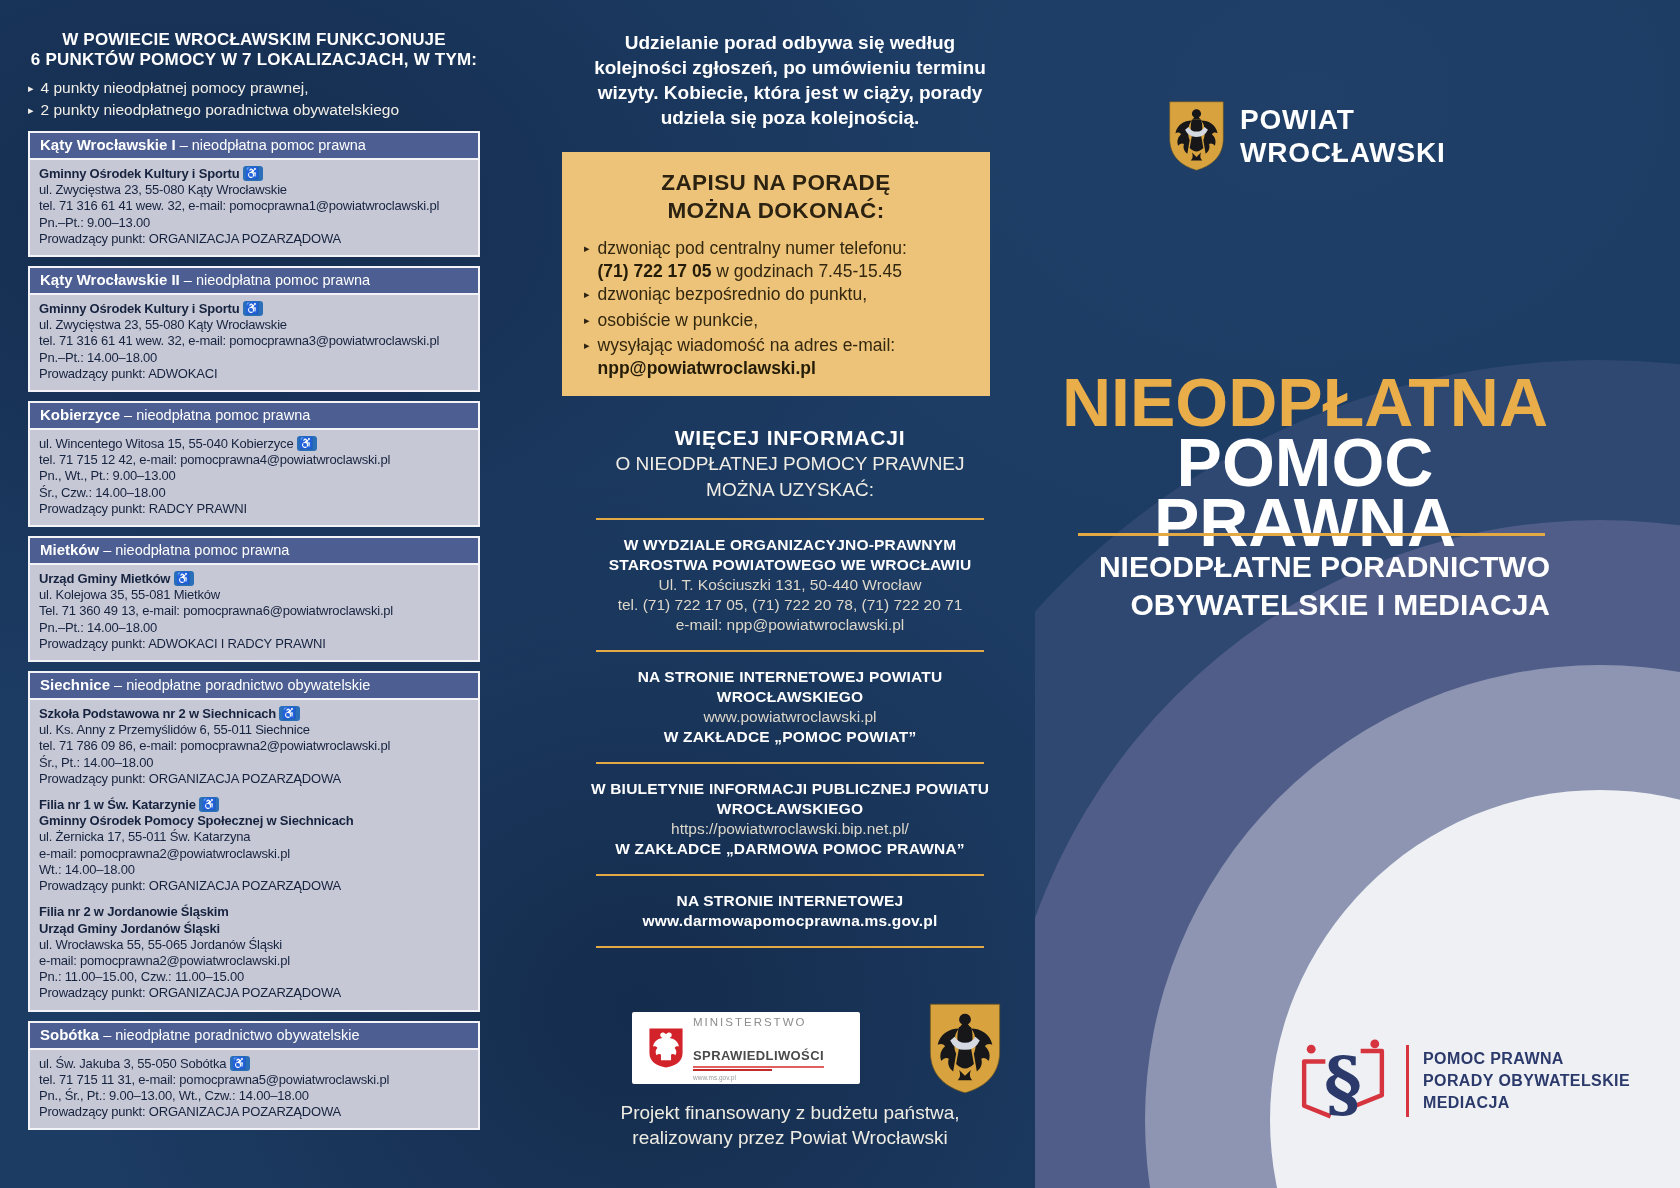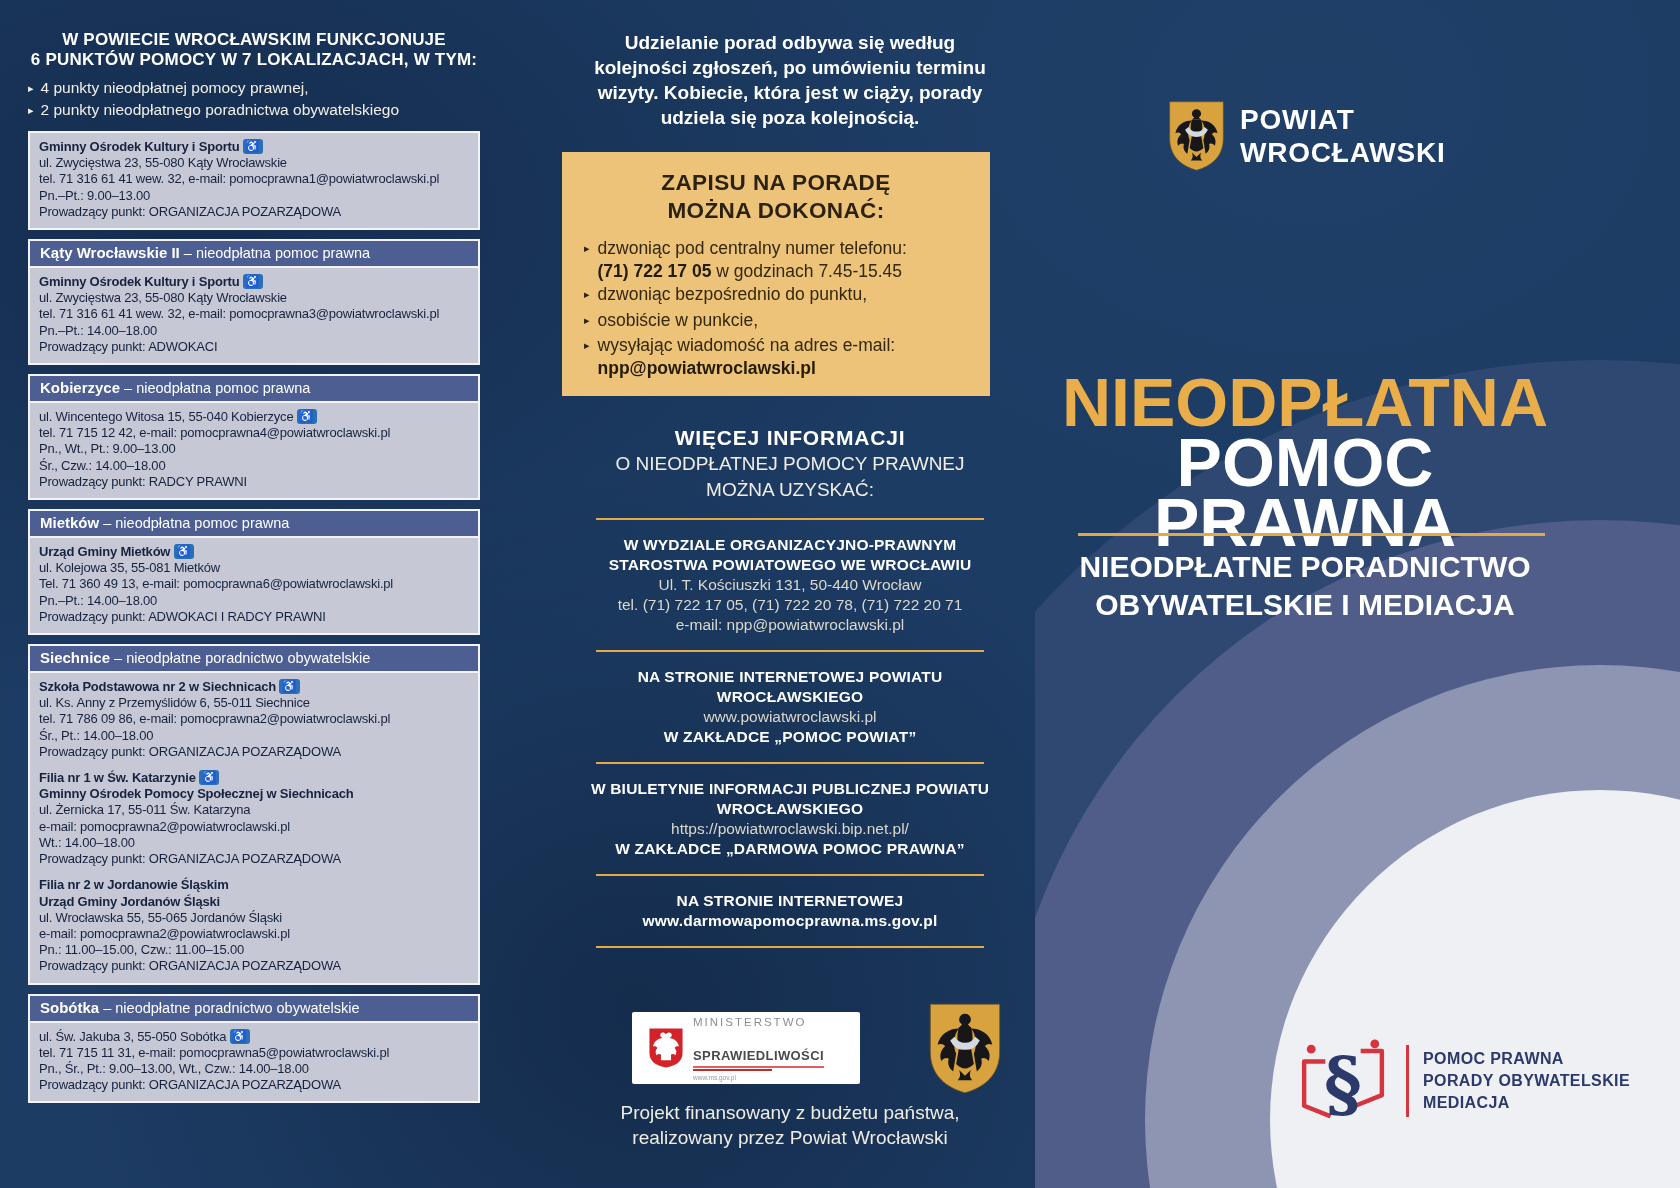--- a/index.html
+++ b/index.html
@@ -66,21 +66,21 @@
               color:#efece3;font-size:19px;line-height:25px;}
   
   .pw-logo{position:absolute;left:1168px;top:100px;z-index:2;display:flex;align-items:center;}
   .pw-crest{width:57px;height:72px;margin-right:15px;}
   .pw-name{color:#fff;font-weight:bold;font-size:28px;line-height:33px;letter-spacing:.8px;}
   .big-title{position:absolute;left:1060px;top:372px;width:490px;z-index:2;text-align:center;
              font-weight:bold;font-size:68px;line-height:60px;letter-spacing:0;}
   .bt1{color:#e9ad49;}
   .bt2{color:#ffffff;}
   .gold-rule{position:absolute;left:1078px;top:533px;width:467px;height:3px;background:#e2a944;z-index:2;}
-  .subtitle{position:absolute;left:1060px;top:548px;width:490px;z-index:2;text-align:center;
+  .subtitle{position:absolute;left:1060px;top:548px;width:490px;z-index:2;text-align:right;
             color:#fff;font-weight:bold;font-size:30px;line-height:38px;}
   .badge{position:absolute;left:1290px;top:1038px;z-index:2;display:flex;align-items:center;}
   .badge-svg{width:106px;height:86px;}
   .badge-bar{width:3px;height:72px;background:#d6343f;margin:0 14px 0 10px;}
   .badge-text div{color:#2b3a6b;font-weight:bold;font-size:16px;line-height:22px;letter-spacing:.4px;}
   .hidden-defs{position:absolute;width:0;height:0;overflow:hidden;}
 </style>
 </head>
 <body>
 
@@ -119,20 +119,21 @@
           <span class="tri">▸</span>
           <span>4 punkty nieodpłatnej pomocy prawnej,</span>
         </div>
         <div class="b-row">
           <span class="tri">▸</span>
           <span>2 punkty nieodpłatnego poradnictwa obywatelskiego</span>
         </div>
       </div>
     <div id="cards">
         <div class="card">
+          <div class="card-head"><b>Kąty Wrocławskie I</b><span> – nieodpłatna pomoc prawna</span></div>
           <div class="card-body">
             <div class="card-line b">Gminny Ośrodek Kultury i Sportu <span class="wc">♿</span></div>
             <div class="card-line">ul. Zwycięstwa 23, 55-080 Kąty Wrocławskie</div>
             <div class="card-line">tel. 71 316 61 41 wew. 32, e-mail: pomocprawna1@powiatwroclawski.pl</div>
             <div class="card-line">Pn.–Pt.: 9.00–13.00</div>
             <div class="card-line">Prowadzący punkt: ORGANIZACJA POZARZĄDOWA</div>
           </div>
         </div>
         <div class="card">
           <div class="card-head"><b>Kąty Wrocławskie II</b><span> – nieodpłatna pomoc prawna</span></div>

